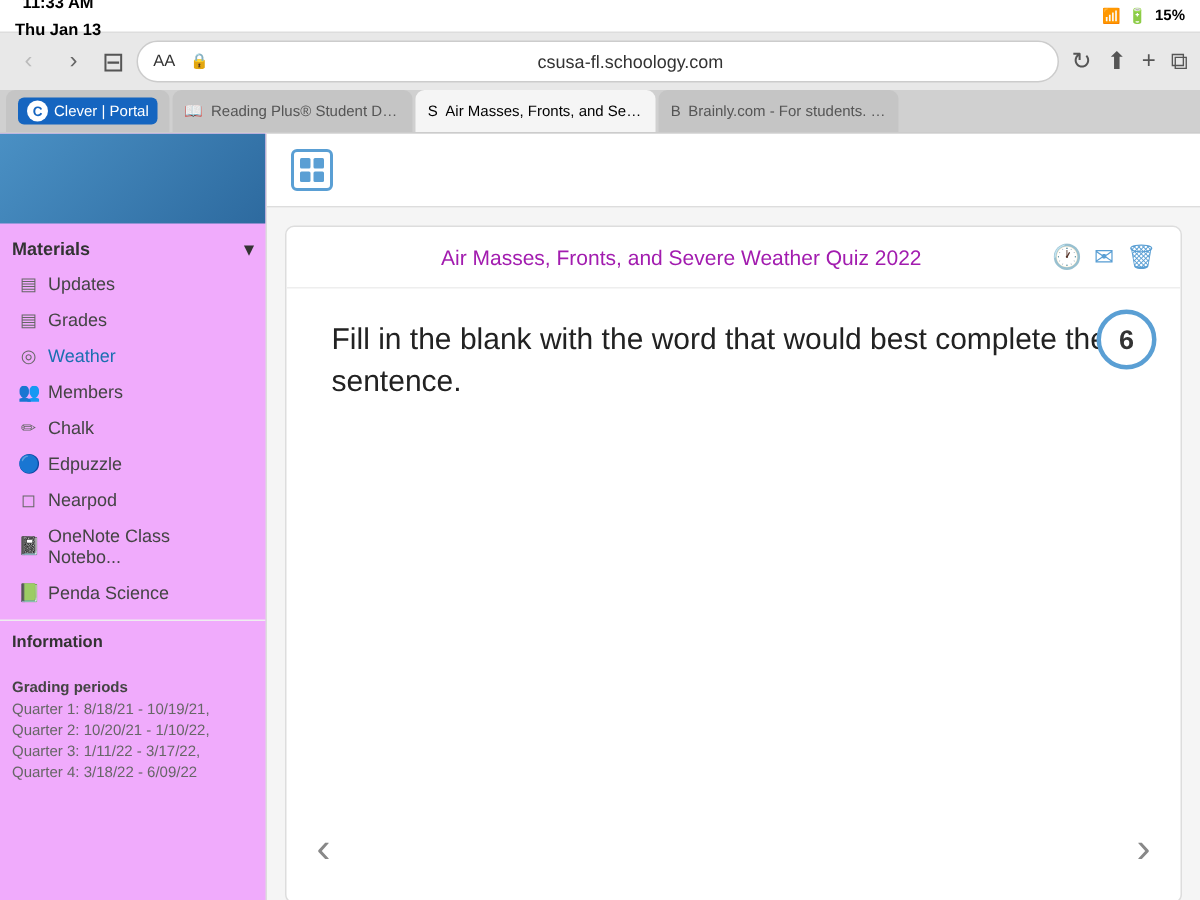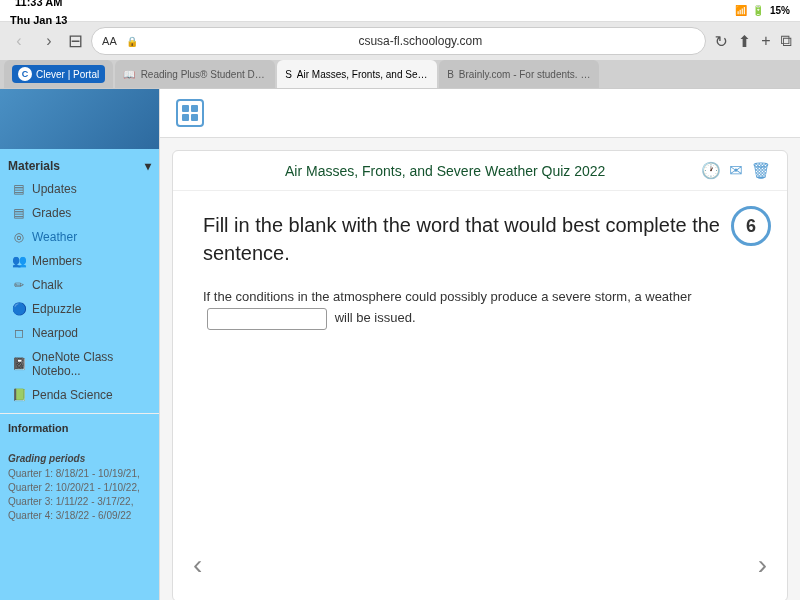--- a/index.html
+++ b/index.html
@@ -89,22 +89,22 @@
     .tab-label { overflow: hidden; text-overflow: ellipsis; font-size: 10px; }
 
     
     .main-layout {
       display: flex;
       height: calc(600px - 22px - 38px - 28px);
     }
 
     
     .sidebar {
-      width: 160px;
-      background: #7dd3fc;
+      width: 178px;
+      background: #f0abfc;
       border-right: 1px solid #ddd;
       display: flex;
       flex-direction: column;
       overflow-y: auto;
       flex-shrink: 0;
     }
     .sidebar-header-img {
       width: 100%;
       height: 60px;
       background: linear-gradient(135deg, #4a90c4, #2d6a9f);
@@ -189,21 +189,21 @@
       position: relative;
     }
     .quiz-top-bar {
       display: flex;
       align-items: center;
       justify-content: space-between;
       padding: 10px 16px;
       border-bottom: 1px solid #eee;
     }
     .quiz-title {
-      color: #14532d;
+      color: #a21caf;
       font-size: 14px;
       font-weight: 500;
       text-align: center;
       flex: 1;
     }
     .quiz-top-icons {
       display: flex;
       gap: 8px;
       align-items: center;
     }
@@ -399,21 +399,21 @@
         <span>OneNote Class Notebo...</span>
       </div>
       <div class="sidebar-item">
         <span class="sidebar-item-icon">📗</span>
         <span>Penda Science</span>
       </div>
     </div>
 
     <div class="sidebar-info">
       <div class="sidebar-info-title">Information</div>
-      <div style="font-weight:600; font-size:10px; color:#444; margin-bottom:3px;font-style:italic;">Grading periods</div>
+      <div style="font-weight:600; font-size:10px; color:#444; margin-bottom:3px;">Grading periods</div>
       <div class="sidebar-info-text">Quarter 1: 8/18/21 - 10/19/21, Quarter 2: 10/20/21 - 1/10/22, Quarter 3: 1/11/22 - 3/17/22, Quarter 4: 3/18/22 - 6/09/22</div>
     </div>
   </div>
 
   <div class="content-area">
 
     <div class="content-header">
       <div class="grid-icon">
         <div class="grid-cell"></div>
         <div class="grid-cell"></div>
@@ -432,25 +432,20 @@
           <button class="quiz-icon-btn">🗑</button>
         </div>
       </div>
 
       <div class="timer-circle">
         <span>6</span>
       </div>
 
       <div class="question-area">
         <div class="question-text">Fill in the blank with the word that would best complete the sentence.</div>
-        <div class="question-body">
-          <span>If the conditions in the atmosphere could possibly produce a severe storm, a weather</span>
-          <input class="fill-blank" type="text" style="">
-          <span>will be issued.</span>
-        </div>
       </div>
 
       <div class="nav-arrows">
         <button class="arrow-btn">‹</button>
         <button class="arrow-btn">›</button>
       </div>
     </div>
   </div>
 
 </div>

